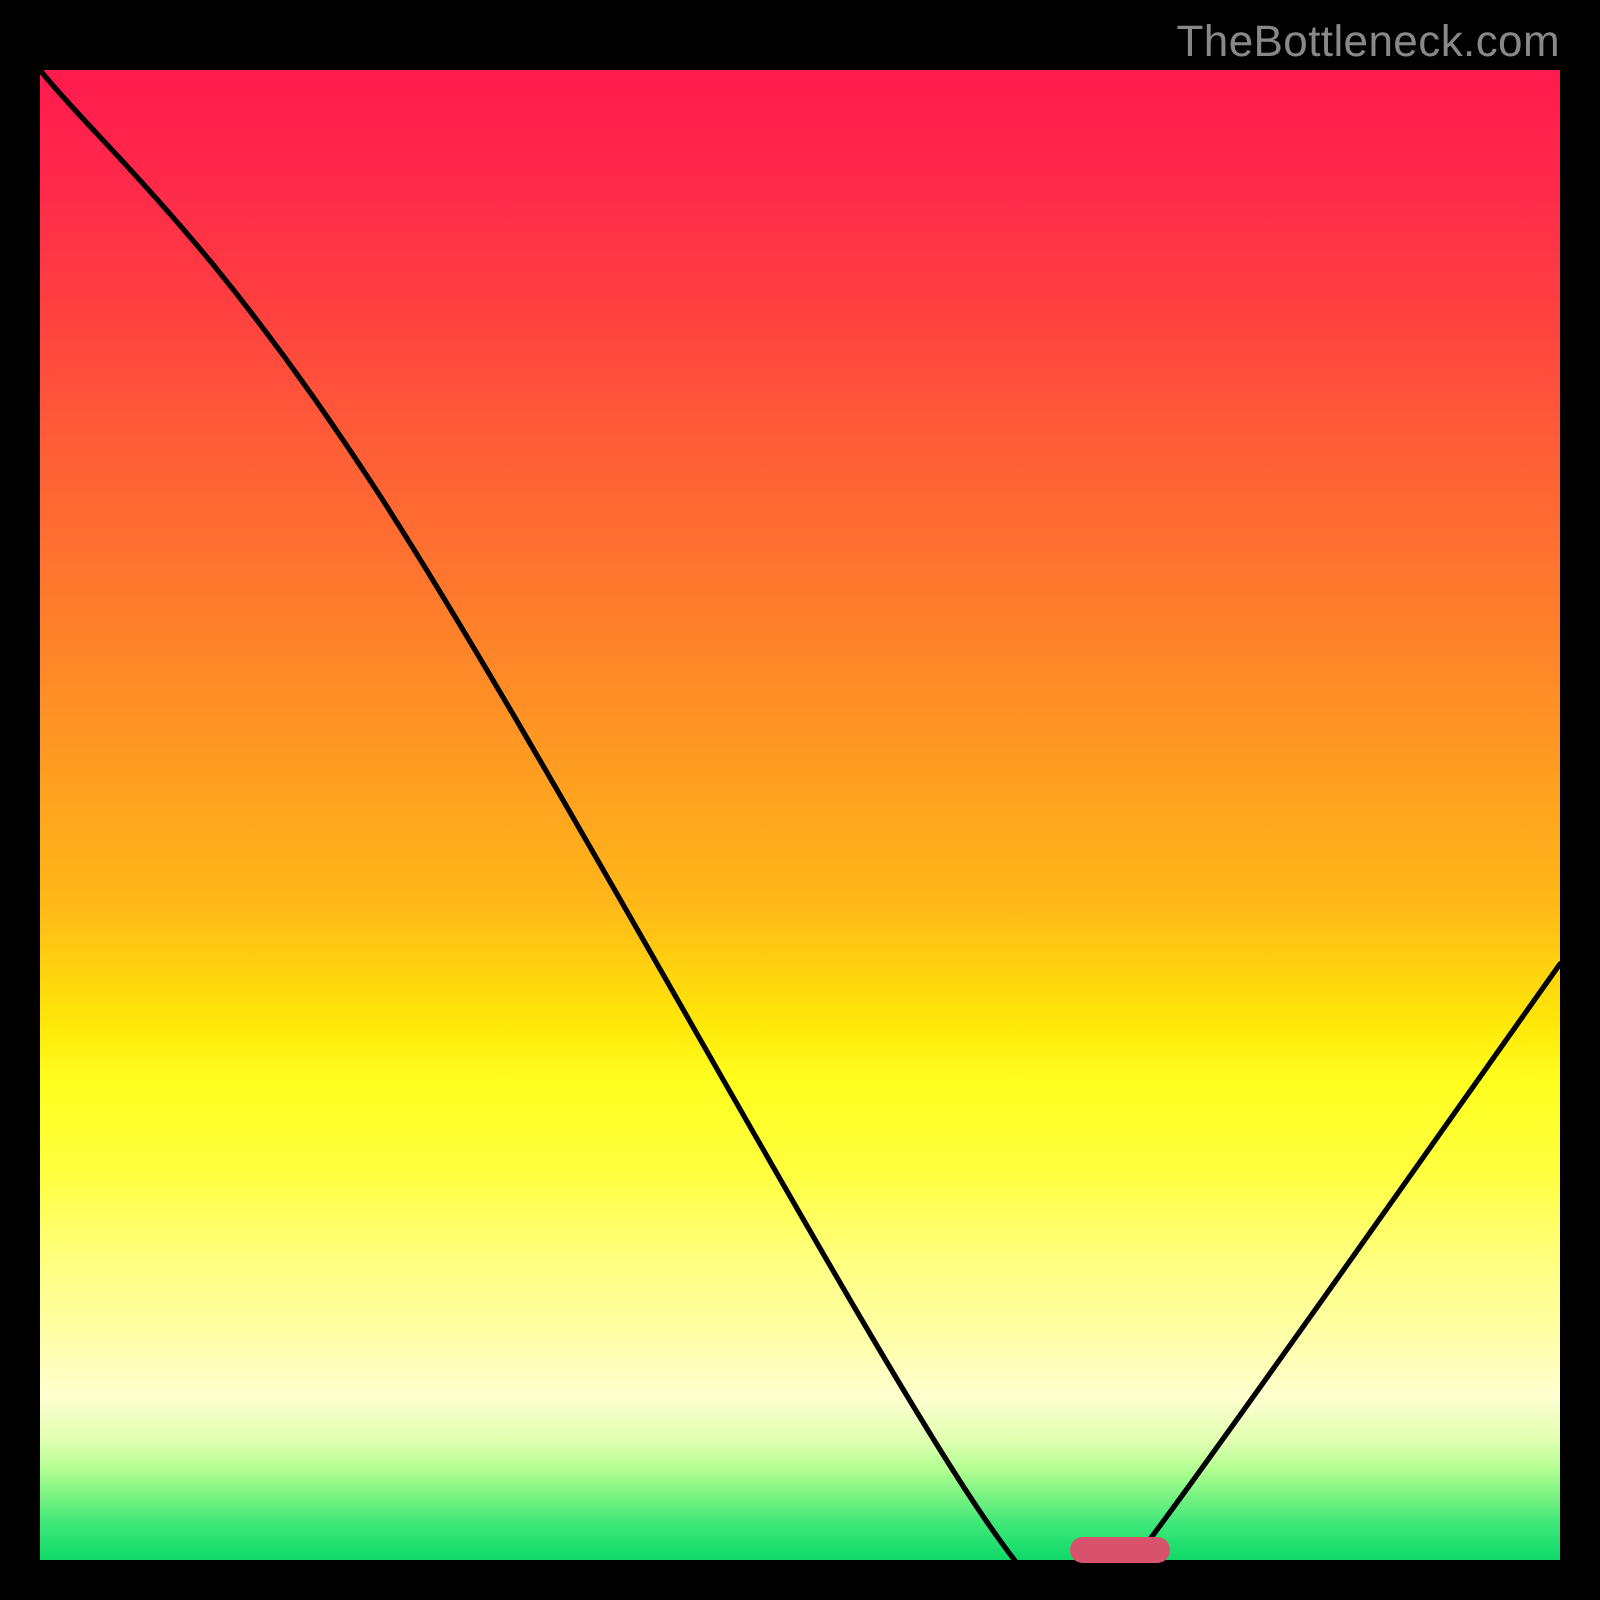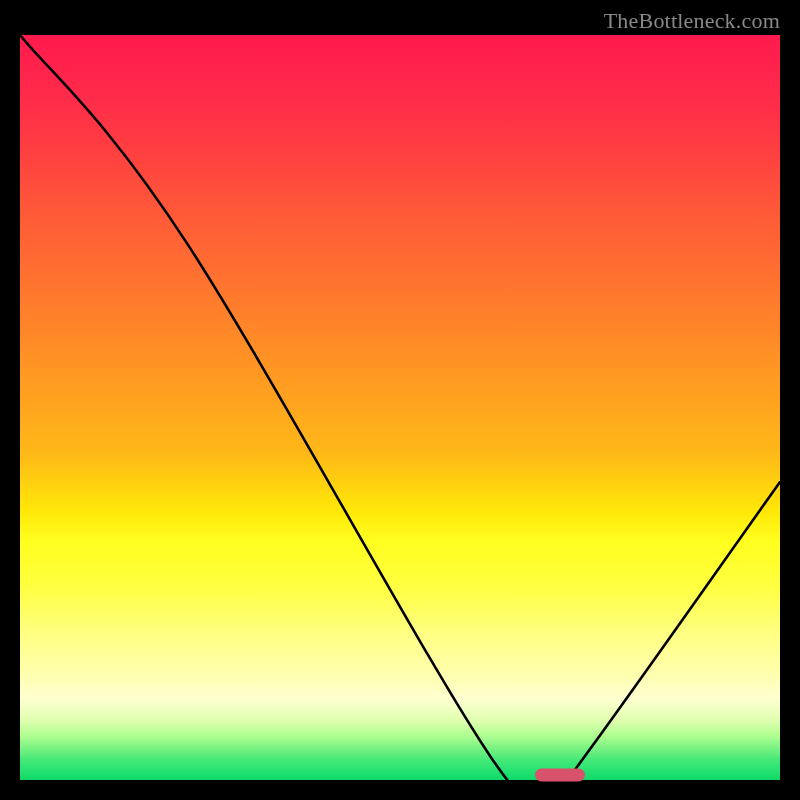--- a/index.html
+++ b/index.html
@@ -44,21 +44,21 @@
       #40e878 97.5%,
       #20e070 99%,
       #10d868 100%
     );
   }
   .watermark {
     position: absolute;
     top: 8px;
     right: 20px;
     color: #888;
-    font-family: Liberation Serif, serif;
+    font-family: Liberation Sans, sans-serif;
     font-size: 22px;
     font-weight: 500;
     letter-spacing: 0.2px;
   }
   svg.curve {
     position: absolute;
     left: 0;
     top: 0;
     width: 760px;
     height: 745px;

